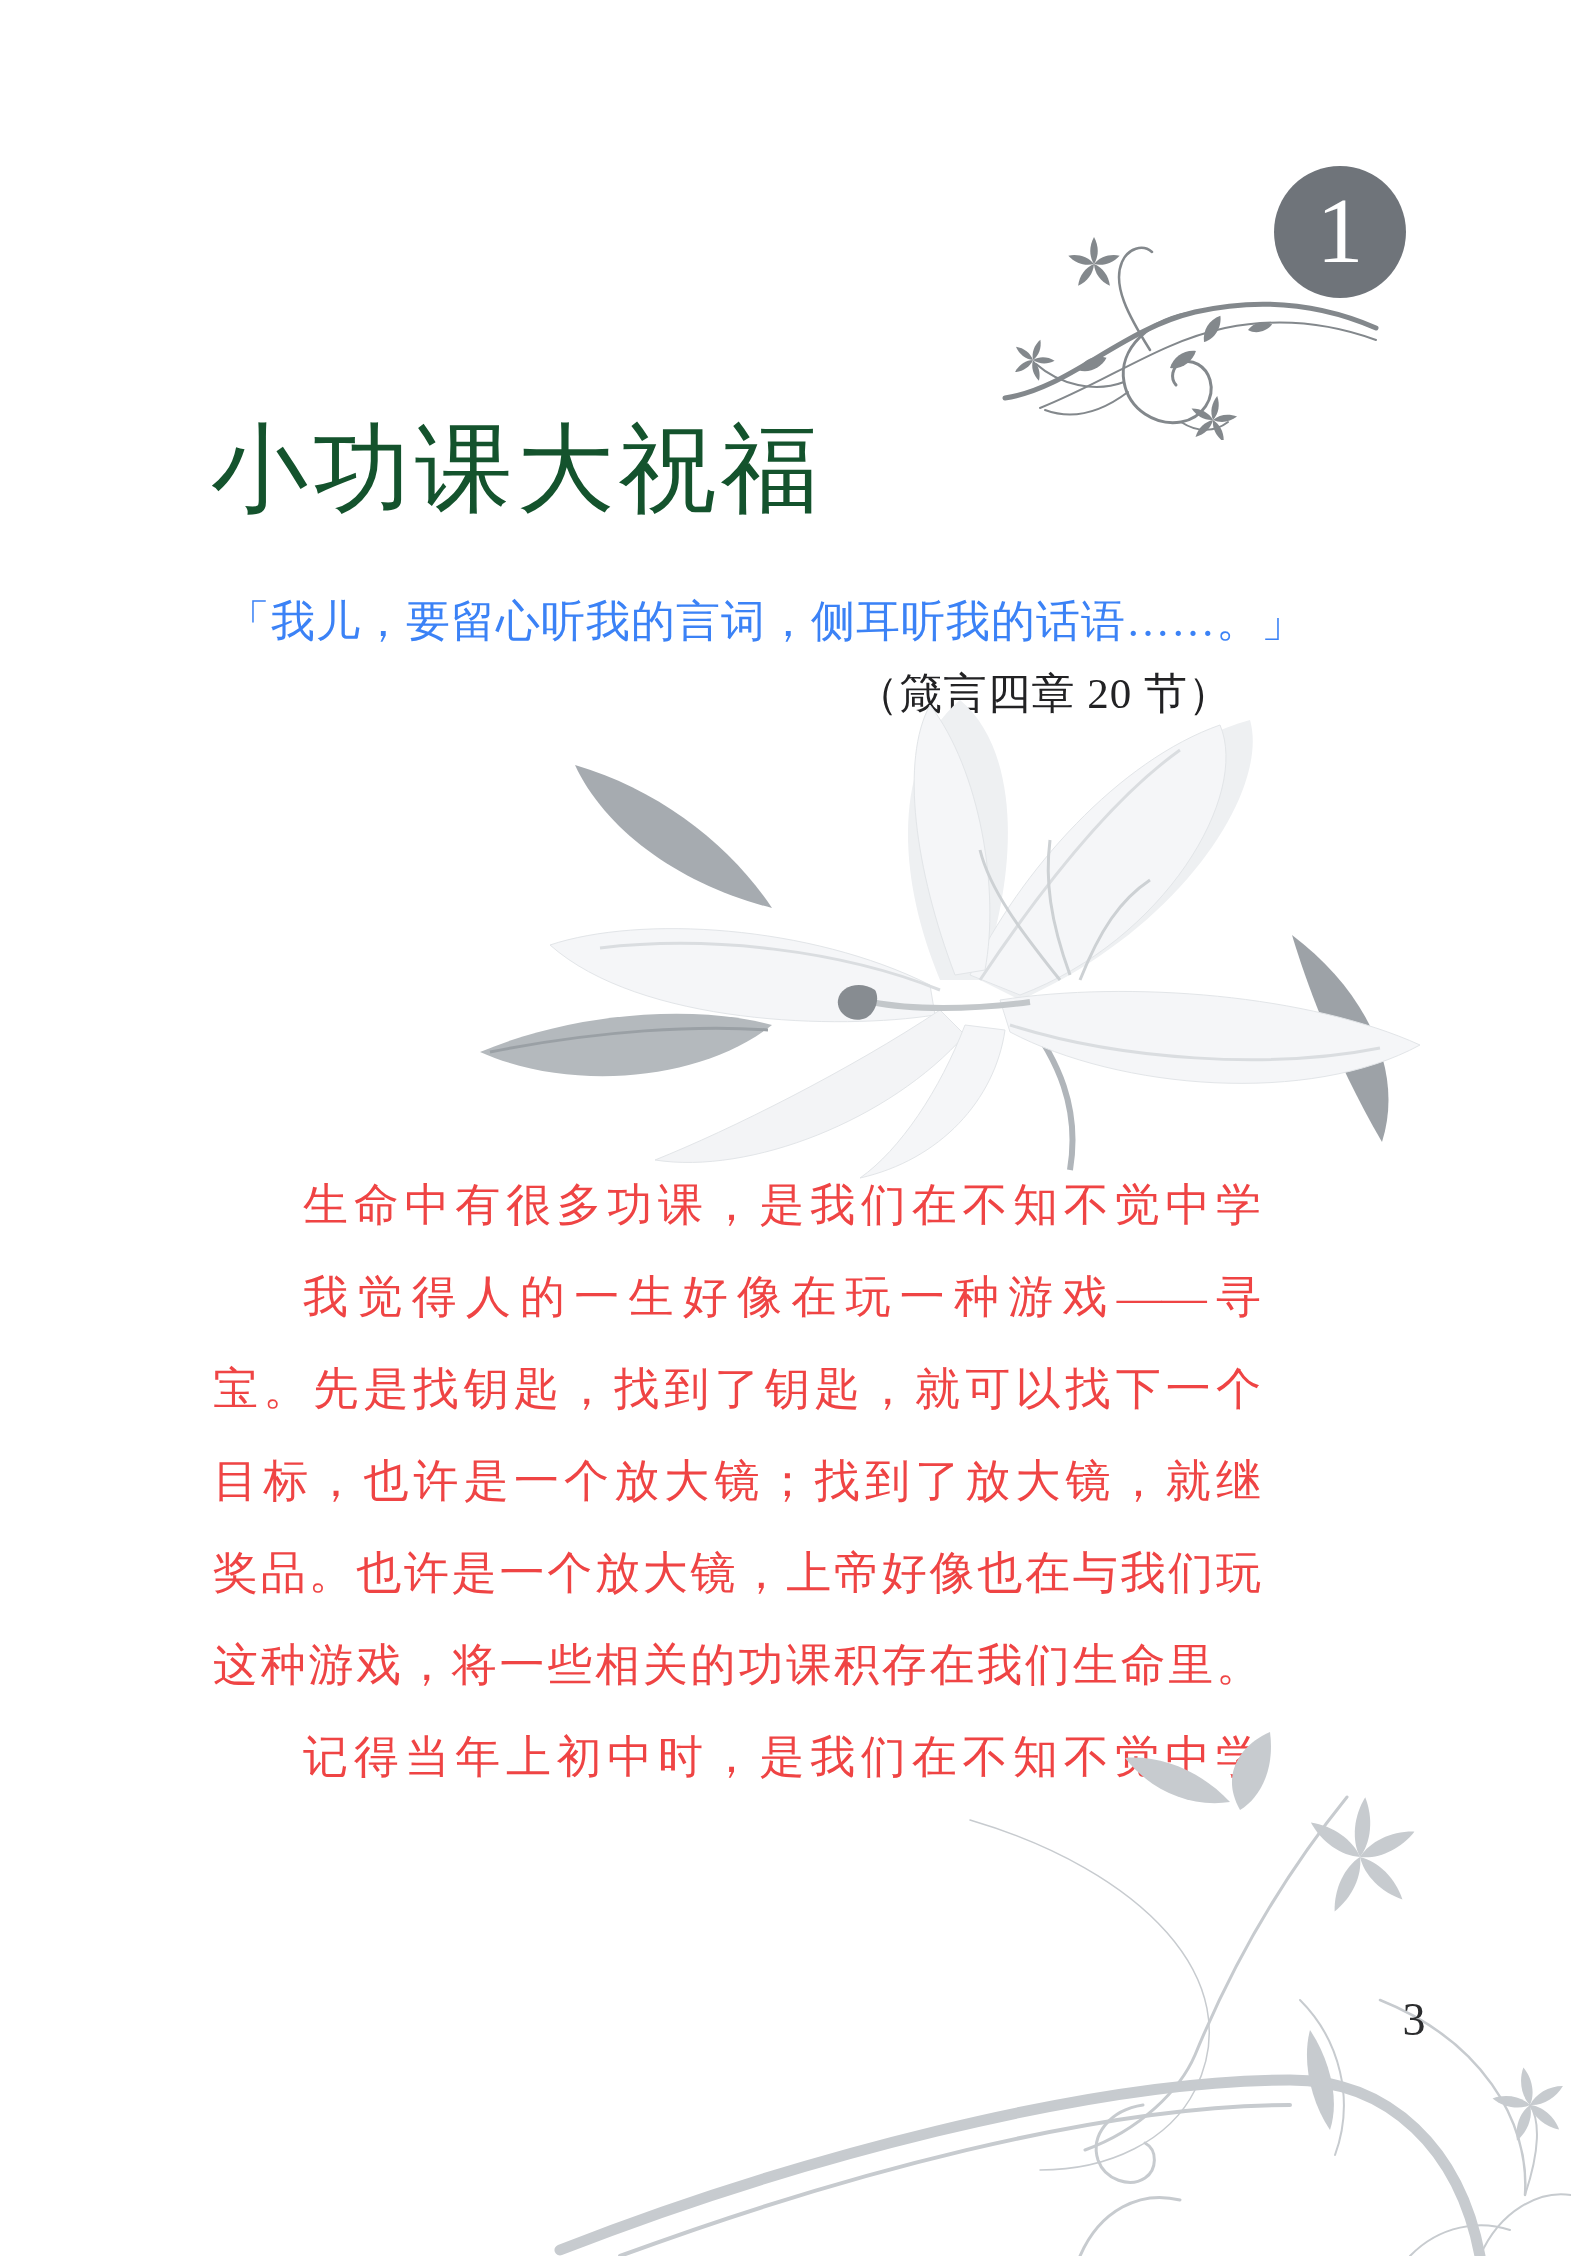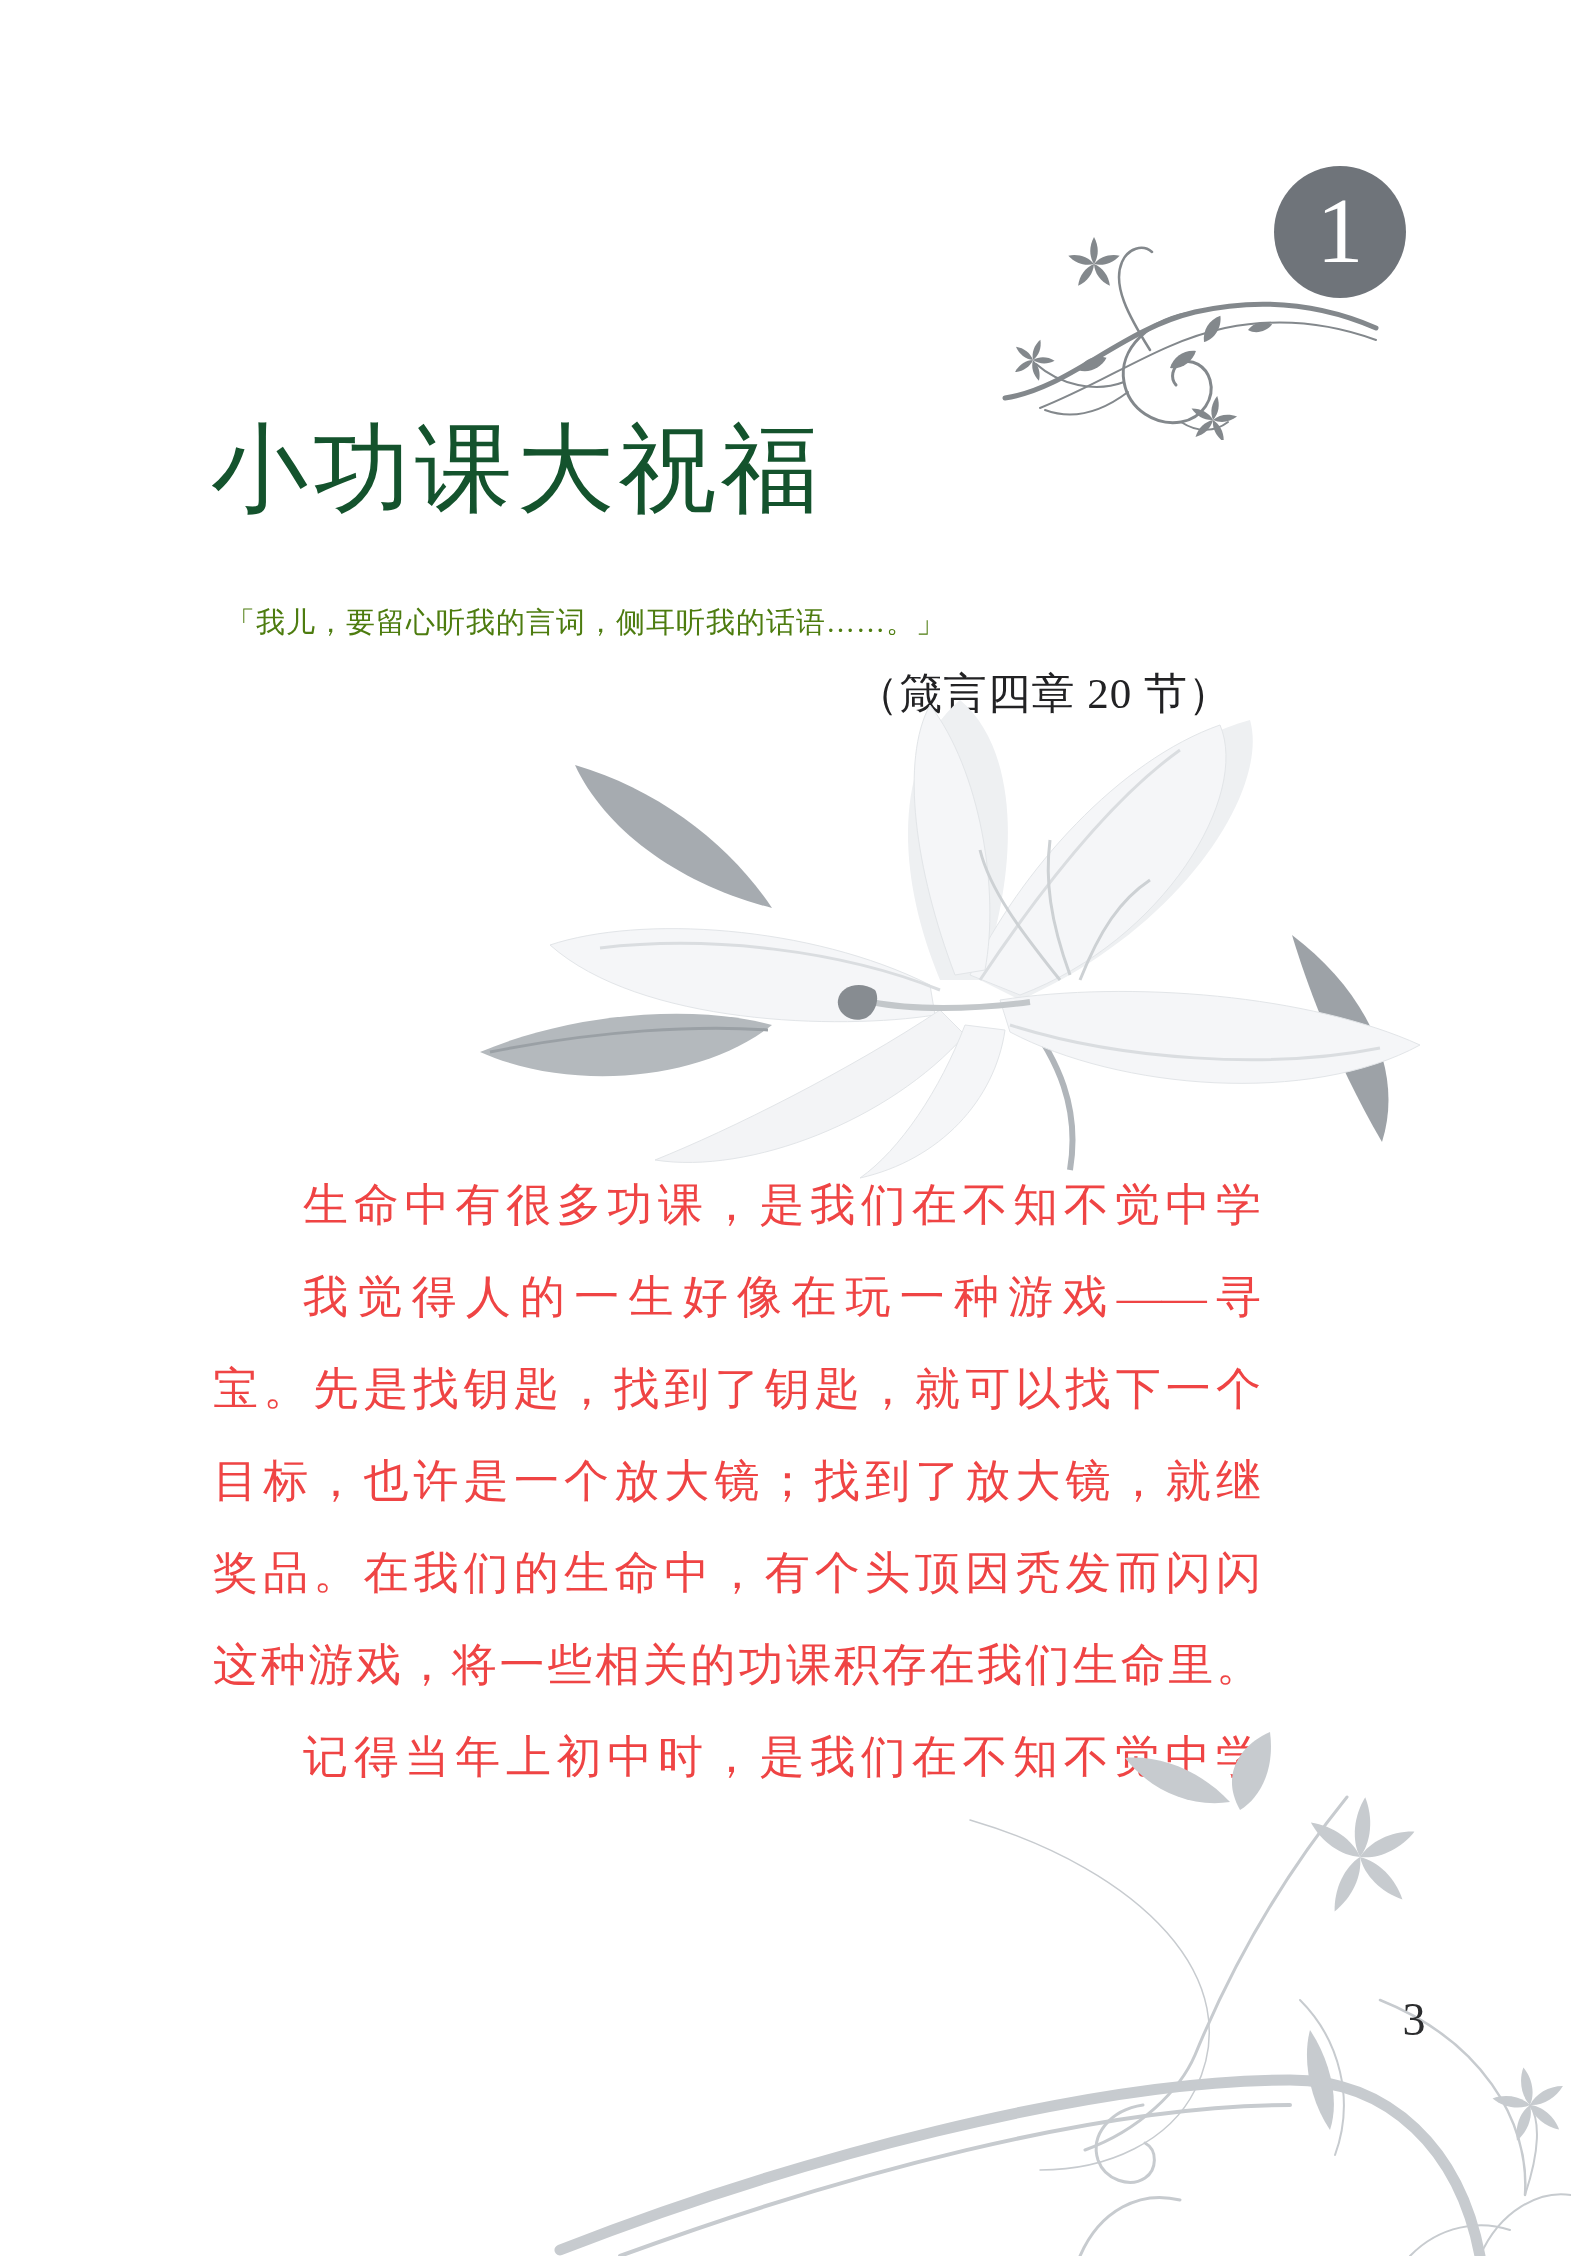--- a/index.html
+++ b/index.html
@@ -30,22 +30,22 @@
   
   .title{
     position:absolute;left:211px;top:420px;
     font-size:97px;line-height:100px;letter-spacing:5px;
     color:#14532d;font-weight:500;
     white-space:nowrap;
   }
   
   .quote{
     position:absolute;left:226px;top:593px;
-    font-size:29px;line-height:58px;letter-spacing:1px;
-    color:#4d7c0f;white-space:nowrap;
+    font-size:44px;line-height:58px;letter-spacing:1px;
+    color:#3b82f6;white-space:nowrap;
   }
   .quote-source{
     position:absolute;right:339px;top:666px;
     font-size:43px;line-height:56px;letter-spacing:1px;
     color:#222224;text-align:right;white-space:nowrap;margin-left:27px;
   }
   
   .body-text{
     position:absolute;left:213px;top:1159px;width:1048px;
     font-size:45px;color:#ef4444;
@@ -154,21 +154,21 @@
 
     <path d="M610,322 C550,330 490,330 452,322" stroke="#c3c7ca" stroke-width="6" fill="none"></path>
     <path d="M455,310 C440,300 420,306 418,320 C416,334 432,344 446,338 C456,333 460,318 455,310 Z" fill="#878c91"></path>
   </svg>
 
   <div class="body-text">
     <div class="bl full indent">生命中有很多功课，是我们在不知不觉中学</div>
     <div class="bl full indent">我觉得人的一生好像在玩一种游戏——寻</div>
     <div class="bl full">宝。先是找钥匙，找到了钥匙，就可以找下一个</div>
     <div class="bl full">目标，也许是一个放大镜；找到了放大镜，就继</div>
-    <div class="bl full">奖品。在我们的生命中，有个头顶因秃发而闪闪</div>
+    <div class="bl full">奖品。也许是一个放大镜，上帝好像也在与我们玩</div>
     <div class="bl full">这种游戏，将一些相关的功课积存在我们生命里。</div>
     <div class="bl full indent">记得当年上初中时，是我们在不知不觉中学</div>
   </div>
 
   <svg class="bottom-flourish" viewBox="0 0 1031 606" fill="none" xmlns="http://www.w3.org/2000/svg">
     <defs>
       <path id="bpetal" d="M0,0 C10,-16 10,-40 0,-60 C-10,-40 -10,-16 0,0 Z"></path>
       <path id="bpetalS" d="M0,0 C7,-10 7,-26 0,-38 C-7,-26 -7,-10 0,0 Z"></path>
     </defs>
     <g stroke="#c7cbcf" stroke-linecap="round">

